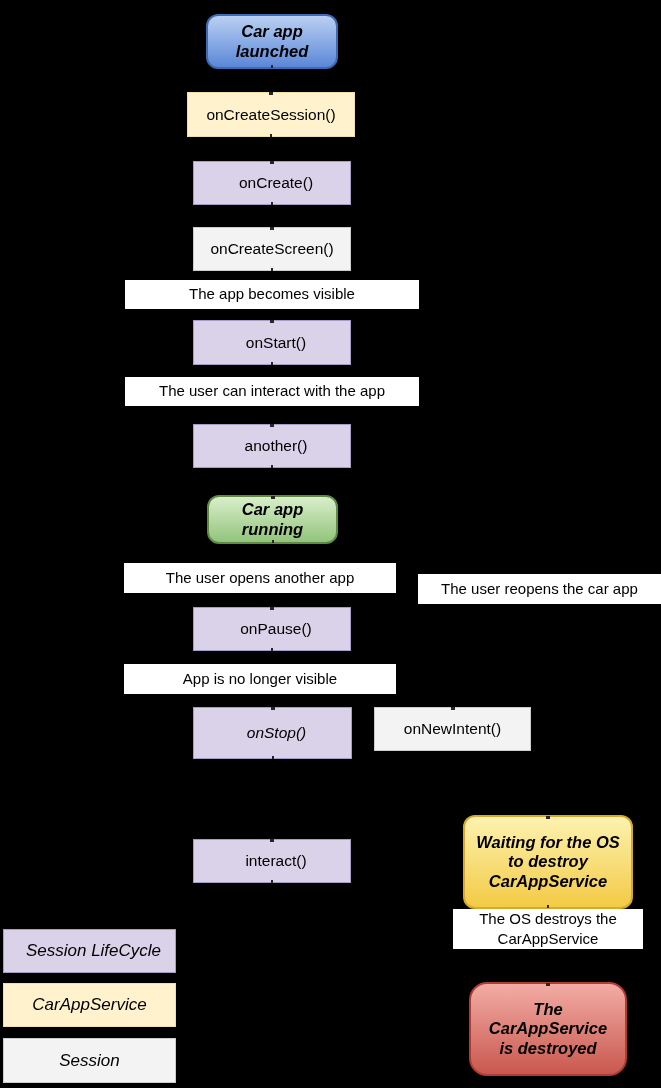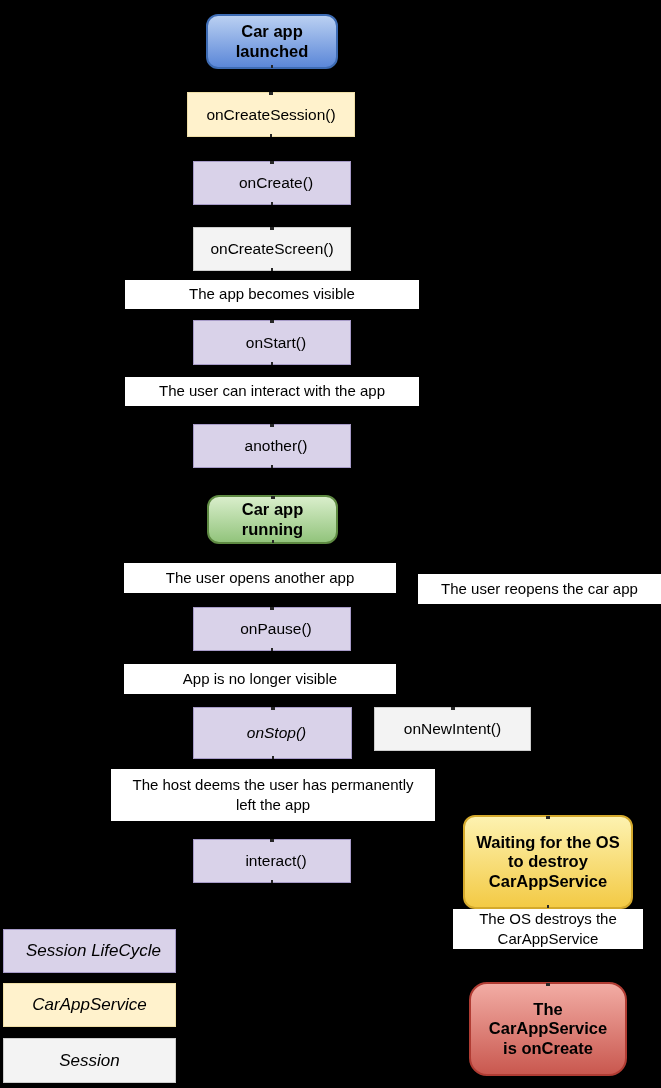--- a/index.html
+++ b/index.html
@@ -14,21 +14,21 @@
     text-align:center; white-space:pre-line;
     font-size:15.5px; line-height:1.25; color:#000;
   }
   
   .purple { background:#d9d2e9; border:1.5px solid #a79bc8;padding-left:8px; }
   .yellow { background:#fff2cc; border:1px solid #f0dfa6; }
   .gray   { background:#f3f3f3; border:1px solid #cccccc; }
   
   .note { background:#ffffff; font-size:15px; line-height:1.35; }
   
-  .terminal { font-weight:bold; font-size:16.5px; line-height:1.18; border-radius:12px; }
+  .terminal { font-weight:bold; font-size:16.5px; line-height:1.18; border-radius:12px;font-style:italic; }
   .blue  { background:linear-gradient(#bad0f2,#5b87d8); border:2px solid #3d6bb3; }
   .green { background:linear-gradient(#d9eecb,#92c47c); border:2px solid #5e8a42; }
   .gold  { background:linear-gradient(#fdf2b0,#f3ca45); border:2px solid #d4a92c; border-radius:12px; }
   .red   { background:linear-gradient(#f2aca4,#c9584f); border:2.5px solid #b03c33; border-radius:18px; }
   
   .legend { font-style:italic; font-size:17px; }
   
   .t::before {
     content:""; position:absolute; top:-1px; left:50%; margin-left:-2px;
     width:4px; height:3px; background:#262626;
@@ -68,35 +68,33 @@
   <div class="box note" style="left:418px; top:574px; width:243px; height:30px;">The user reopens the car app</div>
 
   <div class="box purple t b" style="left:193px; top:607px; width:158px; height:44px;">onPause()</div>
 
   <div class="box note" style="left:124px; top:664px; width:272px; height:30px;">App is no longer visible</div>
 
   <div class="box purple t b" style="left:193px; top:707px; width:159px; height:52px;font-style:italic;">onStop()</div>
 
   <div class="box gray t" style="left:374px; top:707px; width:157px; height:44px;">onNewIntent()</div>
 
-  <div class="box note" style="left:111px; top:769px; width:324px; height:52px;">The host deems the user has permanently
-left the app</div>
 
   <div class="box purple t b" style="left:193px; top:839px; width:158px; height:44px;">interact()</div>
 
   <div class="box terminal gold t b" style="left:463px; top:815px; width:170px; height:94px;">Waiting for the OS
 to destroy
 CarAppService</div>
 
   <div class="box note" style="left:453px; top:909px; width:190px; height:40px;">The OS destroys the
 CarAppService</div>
 
   <div class="box terminal red t" style="left:469px; top:982px; width:158px; height:94px;">The
 CarAppService
-is onCreate</div>
+is destroyed</div>
 
   <div class="box purple legend" style="left:3px; top:929px; width:173px; height:44px;">Session LifeCycle</div>
 
   <div class="box yellow legend" style="left:3px; top:983px; width:173px; height:44px;">CarAppService</div>
 
   <div class="box gray legend" style="left:3px; top:1038px; width:173px; height:45px;">Session</div>
 
 </div>
 
 </body></html>

